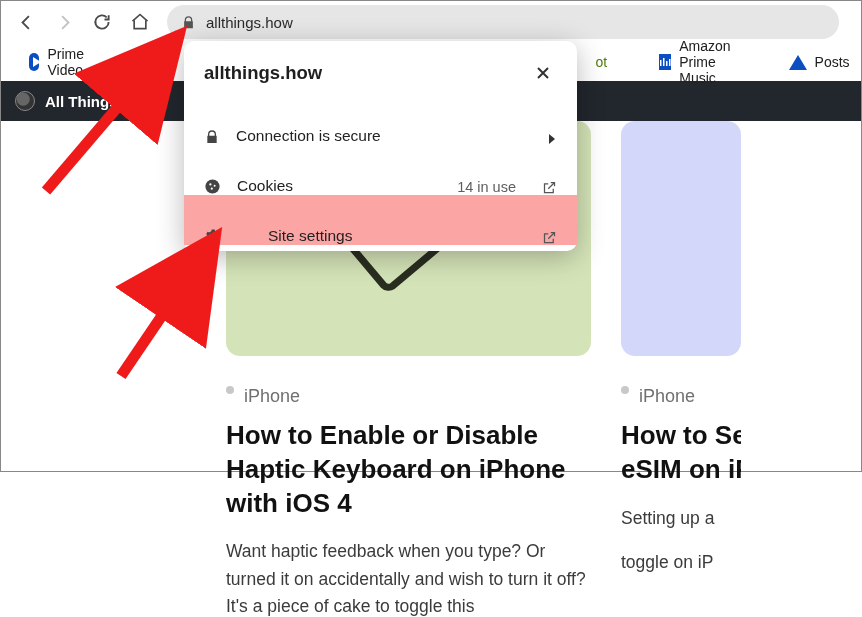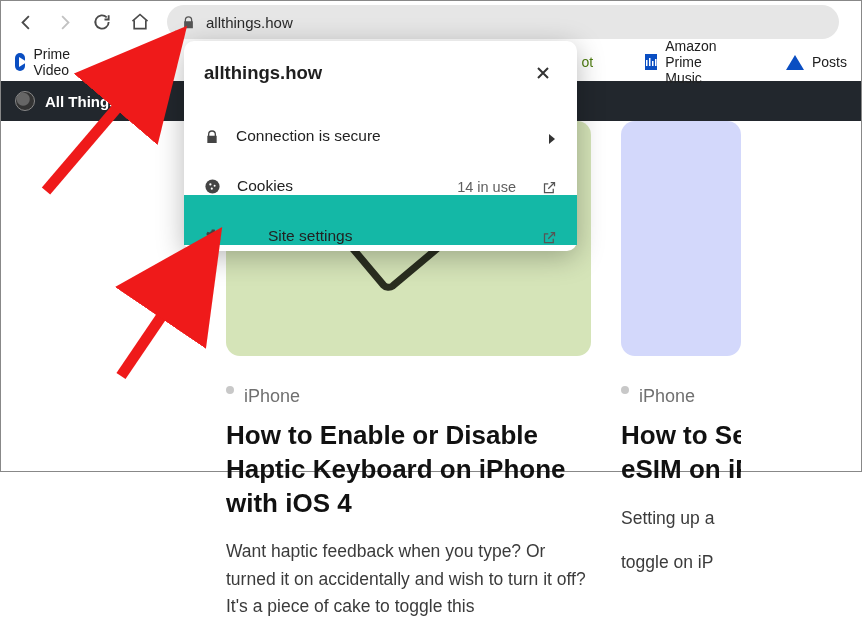--- a/index.html
+++ b/index.html
@@ -8,21 +8,21 @@
 
   
   .nav-row { display: flex; align-items: center; height: 42px; padding: 0 8px; gap: 4px; }
   .ic-btn { width: 34px; height: 34px; display: flex; align-items: center; justify-content: center; border-radius: 20px; color:#3c3c3c; }
   .ic-btn.dis { color:#b8b8b8; }
   .addr { flex: 0 0 auto; margin-left: 6px; width: 672px; height: 34px; background: #e6e6e6; border-radius: 17px; display: flex; align-items: center; padding: 0 14px; gap: 10px; }
   .addr .url { font-size: 15px; color:#2a2a2a; }
   .lock { display:inline-flex; }
 
   
-  .bm-row { display:flex; align-items:center; height:38px; padding: 0 14px; gap: 52px; font-size:14px; color:#202020; }
+  .bm-row { display:flex; align-items:center; height:38px; padding: 0 28px; gap: 52px; font-size:14px; color:#202020; }
   .bm { display:flex; align-items:center; gap:8px; }
   .bm .round { width:18px; height:18px; border-radius:9px; background:#0a4ec2; position:relative; }
   .bm .round::after { content:""; position:absolute; left:4px; top:4px; border-left:8px solid #fff; border-top:5px solid transparent; border-bottom:5px solid transparent; }
   .bm .az { width:18px; height:16px; background:#0a4ec2; display:flex; align-items:center; justify-content:center; color:#fff; font-size:9px; font-weight:bold; letter-spacing:1px;}
   .bm .tri { width:0;height:0;border-left:9px solid transparent;border-right:9px solid transparent;border-bottom:15px solid #0a4ec2; }
 
   
   .site-band { height:40px; background:#22272d; color:#fff; display:flex; align-items:center; padding:0 14px; gap:10px; font-size:15px; font-weight:600; }
   .site-logo { width:20px;height:20px;border-radius:10px; background: radial-gradient(circle at 40% 40%, #666 0 6px, #333 7px); border:1px solid #888;}
 
@@ -41,21 +41,21 @@
   .card2 .cat, .card2 h2, .card2 p { white-space: nowrap; }
 
   
   .popup { position:absolute; left:183px; top:40px; width:393px; background:#fff; border-radius:10px; box-shadow: 0 6px 28px rgba(0,0,0,0.28); padding: 18px 0 6px; z-index:50; }
   .popup-head { display:flex; align-items:center; justify-content:space-between; padding: 0 20px 8px 20px; }
   .popup-head .host { font-size:18.5px; font-weight:600; color:#1f1f1f; }
   .close { width:28px;height:28px;display:flex;align-items:center;justify-content:center;color:#444;border-radius:14px; }
   .prow { display:flex; align-items:flex-end; height:50px; padding: 0 20px; font-size:15.5px; color:#222; gap:16px; }
   .prow .label { flex:1; }
   .prow .badge { color:#5e5e5e; font-size:14.5px; margin-right:10px;margin-top:16px; }
-  .prow.hov { background:#14b8a6;gap:47px; }
+  .prow.hov { background:#fca5a5;gap:47px; }
   .popup svg { display:block; }
 
   
   .arrow1, .arrow2 { position:absolute; z-index:60; pointer-events:none; }
   .arrow1 { left:27px; top:15px; }
   .arrow2 { left:105px; top:200px; }
 </style>
 </head>
 <body>
 

